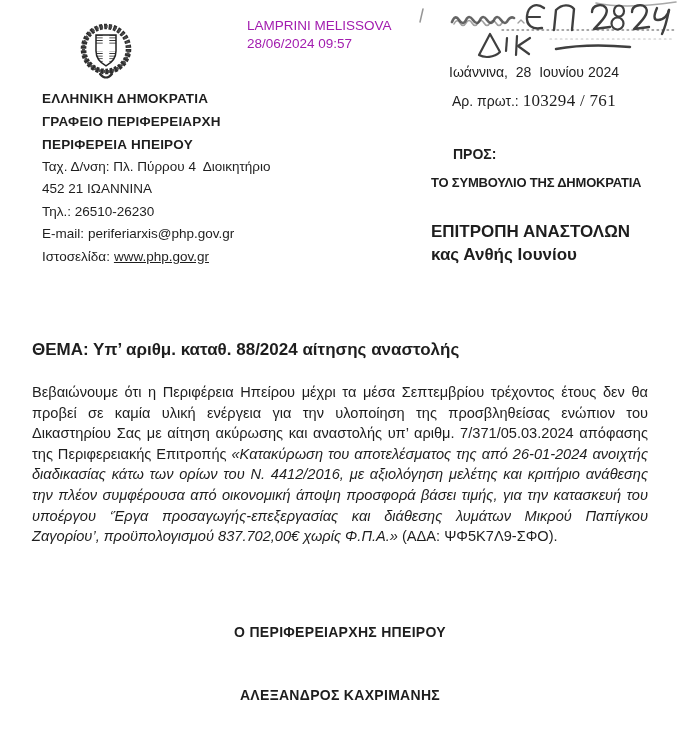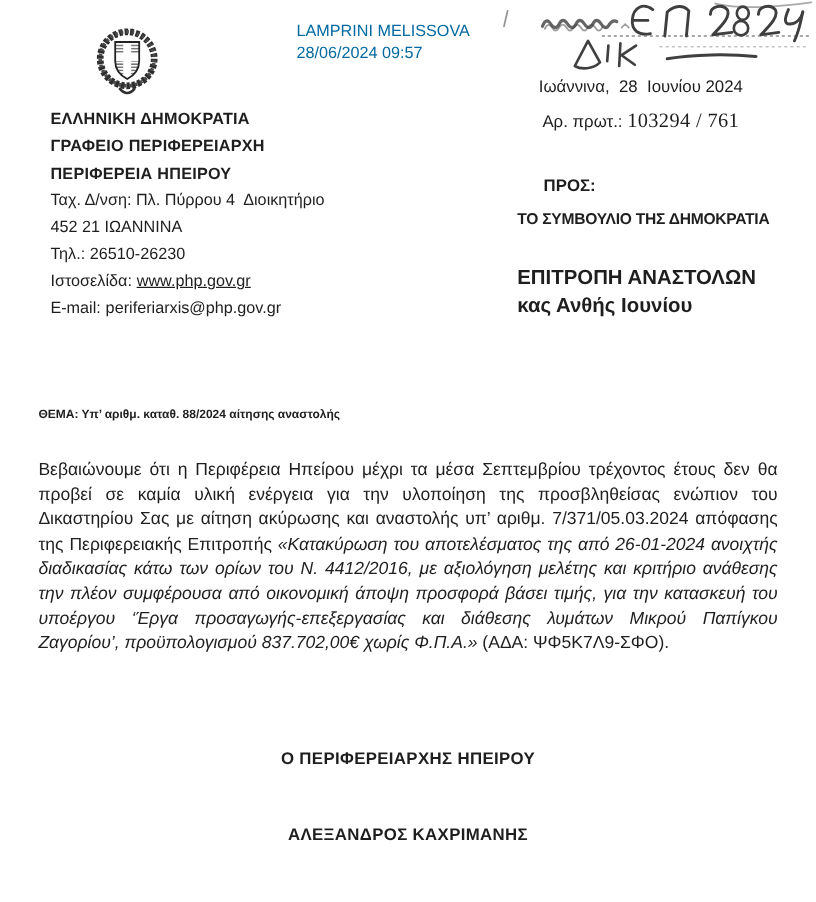--- a/index.html
+++ b/index.html
@@ -6,40 +6,40 @@
   .page{
     position:relative;width:680px;height:752px;margin:0 auto;
     background:#ffffff;overflow:hidden;
     font-family:"Liberation Sans","DejaVu Sans",sans-serif;
     color:#1e1e1e;
   }
   .abs{position:absolute;}
   .nowrap{white-space:nowrap;}
   .prewrap{white-space:pre-wrap;}
 
-  #scan-user{left:247px;top:17px;font-size:13.5px;line-height:18px;color:#0369a1;}
+  #scan-user{left:247px;top:17px;font-size:13.5px;line-height:18px;color:#a21caf;}
 
   #emblem{left:80px;top:21px;}
 
   #sender-head{left:42px;top:87px;font-size:13.5px;font-weight:bold;line-height:23px;letter-spacing:.2px;}
   #sender-details{left:42px;top:156px;font-size:13.5px;line-height:22.4px;}
   #sender-details .lbl{margin-right:4px;}
   .underlined{text-decoration:underline;}
 
   #handwriting{left:418px;top:0;}
 
   #place-date{left:449px;top:64px;font-size:14px;}
   #protocol{left:452px;top:91px;font-size:14px;}
   #protocol .num{font-family:Liberation Serif, serif;font-size:17px;letter-spacing:.3px;}
 
   #recipient-to{left:453px;top:146px;font-size:14px;font-weight:bold;}
   #recipient-court{left:431px;top:175px;font-size:13px;font-weight:bold;letter-spacing:-.2px;}
   #recipient-block{left:431px;top:221px;font-size:17px;font-weight:bold;line-height:22.6px;}
 
-  #subject{left:32px;top:340px;font-size:10px;font-weight:bold;}
+  #subject{left:32px;top:340px;font-size:17px;font-weight:bold;}
 
   #body-par{
     left:32px;top:382px;width:616px;
     font-size:14.6px;line-height:20.6px;text-align:justify;
   }
   #body-par .q{font-style:italic;}
 
   #sig-title{left:0;top:624px;width:680px;text-align:center;font-size:14px;font-weight:bold;letter-spacing:.3px;}
   #sig-name{left:0;top:687px;width:680px;text-align:center;font-size:14px;font-weight:bold;letter-spacing:.3px;}
 </style>
@@ -79,24 +79,24 @@
     <div>ΕΛΛΗΝΙΚΗ ΔΗΜΟΚΡΑΤΙΑ</div>
     <div>ΓΡΑΦΕΙΟ ΠΕΡΙΦΕΡΕΙΑΡΧΗ</div>
     <div>ΠΕΡΙΦΕΡΕΙΑ ΗΠΕΙΡΟΥ</div>
   </div>
 
   <div class="abs nowrap" id="sender-details">
     <div class="prewrap">Ταχ. Δ/νση: Πλ. Πύρρου 4  Διοικητήριο</div>
     <div>452 21 ΙΩΑΝΝΙΝΑ</div>
     <div>Τηλ.: 26510-26230</div>
     <div>
-      <span class="lbl">Ιστοσελίδα:</span><span class="underlined">www.php.gov.gr</span>
+      <span class="lbl">E-mail:</span><span>periferiarxis@php.gov.gr</span>
     </div>
     <div>
-      <span class="lbl">E-mail:</span><span>periferiarxis@php.gov.gr</span>
+      <span class="lbl">Ιστοσελίδα:</span><span class="underlined">www.php.gov.gr</span>
     </div>
   </div>
 
   <svg class="abs" id="handwriting" width="262" height="64" viewBox="0 0 262 64" role="img" aria-label="ΕΠ 2824">
     <g fill="none" stroke="#3f3f3f" stroke-linecap="round" stroke-linejoin="round">
 
       <path d="M178,3 C200,8 230,6 258,2" stroke-width="1.6" opacity="0.45"></path>
       <path d="M5,9 L2,22" stroke-width="1.5" opacity="0.55"></path>
 
       <path d="M34,22 q3,-8 7,-2 t7,0 t7,0 t7,0 t7,0 t7,0 t7,0 t7,0 q3,-4 6,-2" stroke-width="2.6" opacity="0.8"></path>

